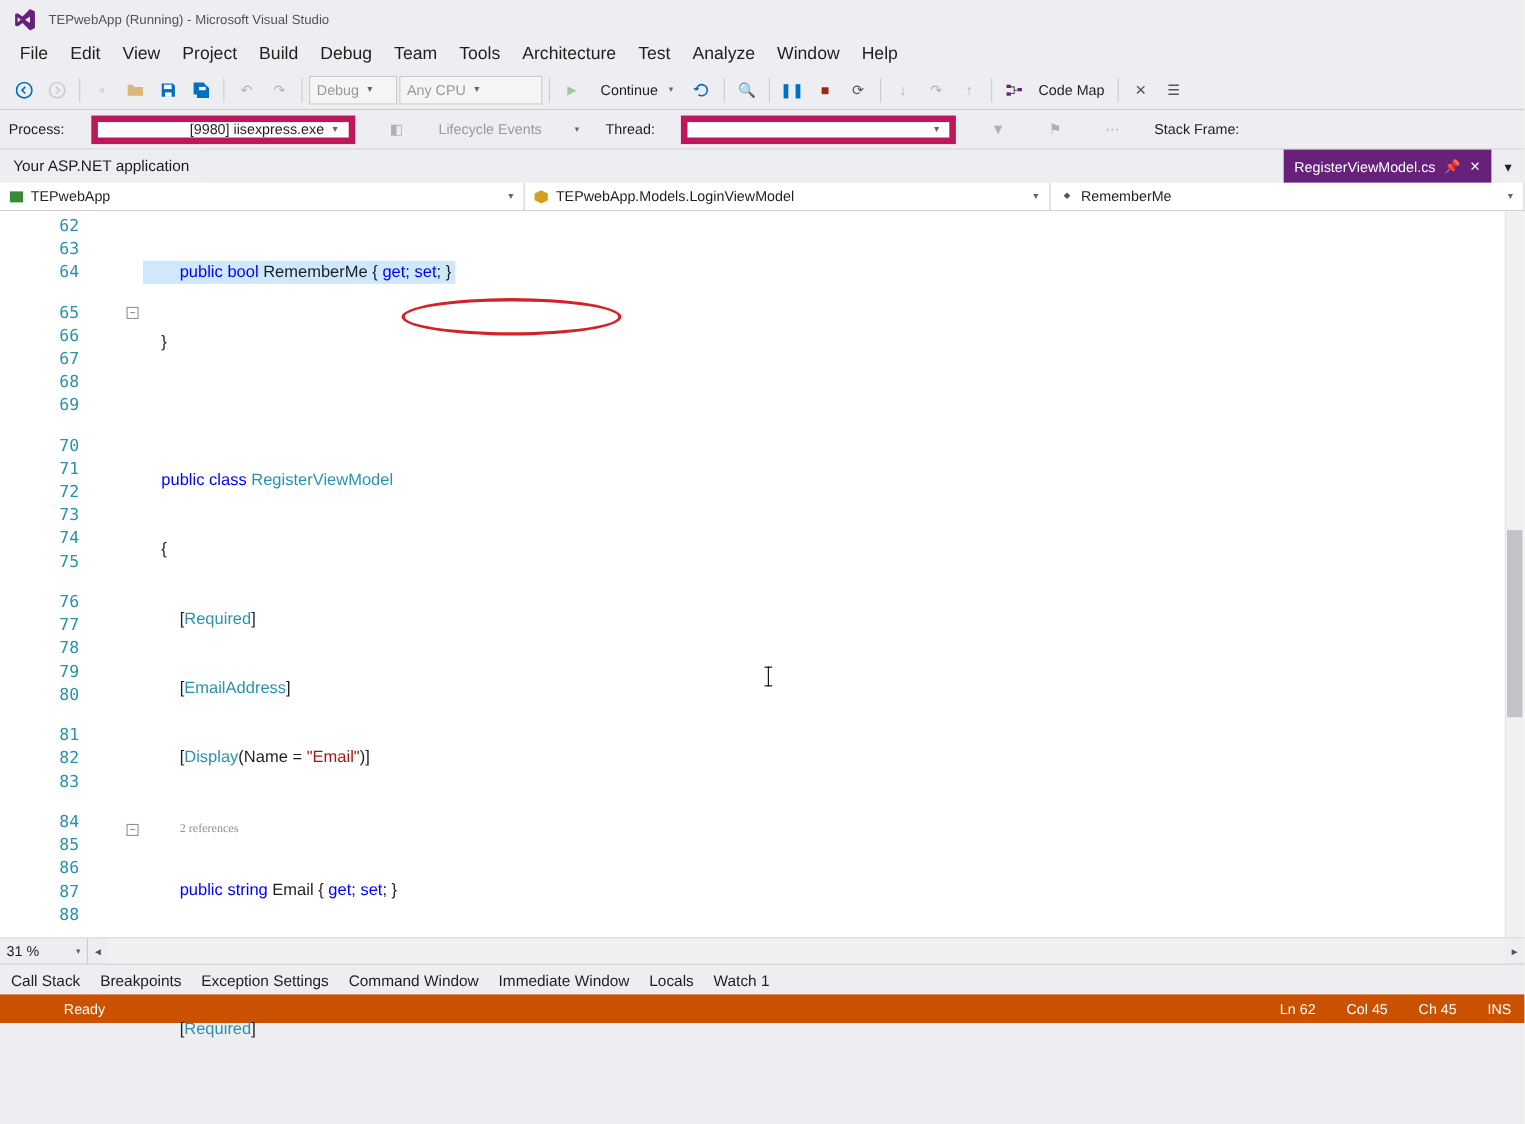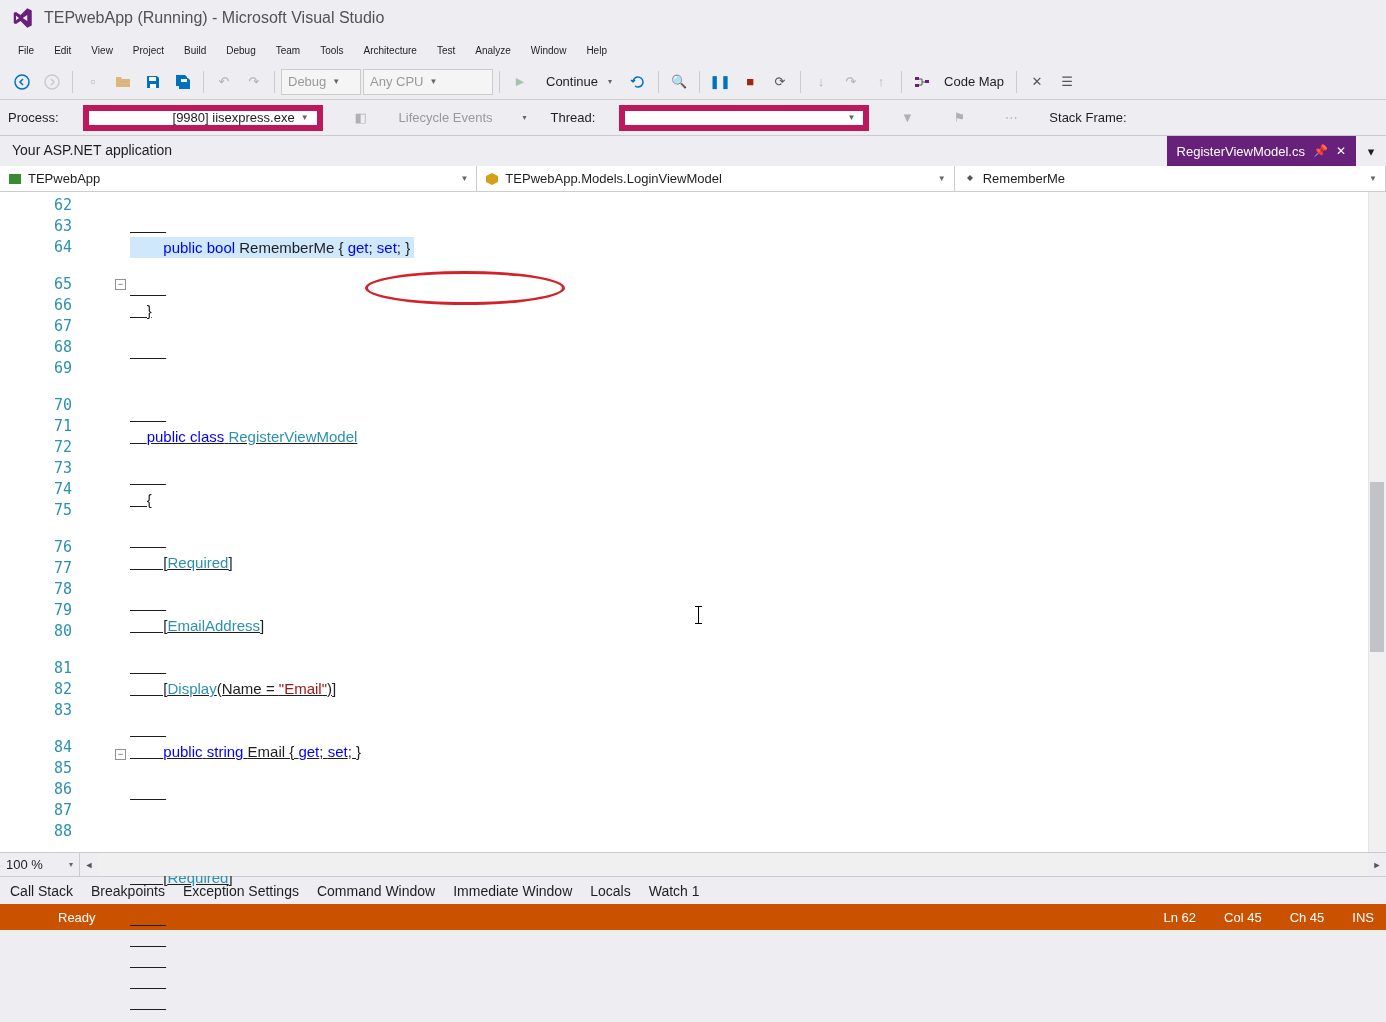--- a/index.html
+++ b/index.html
@@ -1,24 +1,24 @@
 <!DOCTYPE html>
 <html><head>
 <meta charset="utf-8">
 <style>
 * { margin: 0; padding: 0; box-sizing: border-box; font-family: "Segoe UI", Tahoma, sans-serif; }
 body { background: #eeeef2; font-size: 13px; color: #1e1e1e; overflow: hidden; width: 1386px; height: 1022px; }
 
 .title-bar { height: 36px; display: flex; align-items: center; padding: 0 8px; background: #eeeef2; }
 .vs-logo { width: 28px; height: 28px; margin-right: 8px; display: flex; align-items: center; justify-content: center; }
 .vs-logo svg { width: 24px; height: 24px; }
-.title-text { color: #525252; font-size: 16px; }
+.title-text { color: #525252; font-size: 12px; }
 
 .menu-bar { height: 28px; display: flex; align-items: center; padding: 0 8px; background: #eeeef2; }
-.menu-item { padding: 4px 10px; color: #1e1e1e; font-size: 10px; cursor: pointer; }
+.menu-item { padding: 4px 10px; color: #1e1e1e; font-size: 16px; cursor: pointer; }
 
 .toolbar { height: 36px; display: flex; align-items: center; padding: 0 8px; background: #eeeef2; border-bottom: 1px solid #ccc; gap: 2px; }
 .toolbar-btn { width: 28px; height: 28px; display: flex; align-items: center; justify-content: center; cursor: pointer; color: #555; }
 .toolbar-btn.disabled { opacity: 0.4; cursor: default; }
 .toolbar-sep { width: 1px; height: 22px; background: #ccc; margin: 0 4px; }
 .toolbar-dropdown { height: 26px; border: 1px solid #ccc; background: #fff; padding: 0 6px; display: flex; align-items: center; font-size: 13px; cursor: pointer; position: relative; }
 .toolbar-dropdown.disabled { background: #f5f5f5; color: #999; }
 .dropdown-arrow { margin-left: 6px; font-size: 8px; color: #666; }
 .continue-btn { display: flex; align-items: center; gap: 4px; padding: 0 10px; height: 26px; cursor: pointer; color: #1e1e1e; }
 .play-icon { color: #388a34; font-size: 11px; }
@@ -39,21 +39,21 @@
 
 .nav-bar { height: 26px; display: flex; background: #fff; border-bottom: 1px solid #ccc; }
 .nav-section { flex: 1; display: flex; align-items: center; padding: 0 8px; border-right: 1px solid #ccc; gap: 6px; font-size: 13px; }
 .nav-icon { width: 14px; height: 14px; display: inline-flex; }
 
 .editor-area { display: flex; background: #fff; height: 660px; position: relative; }
 .gutter { width: 90px; background: #fff; border-right: 0; text-align: right; padding-top: 3px; }
 .gutter-line { height: 21px; line-height: 21px; padding-right: 18px; color: #2b91af; font-family: Consolas, monospace; font-size: 15px; position: relative; margin-left: 15px; }
 .fold-col { position: absolute; left: 115px; top: 3px; width: 14px; }
 .fold-mark { position: absolute; width: 11px; height: 11px; border: 1px solid #919191; background: #fff; font-size: 9px; line-height: 9px; text-align: center; color: #555; cursor: pointer; }
-.code-col { flex: 1; padding-top: 3px; padding-left: 40px; font-family: Consolas, monospace; font-size: 15px; line-height: 21px; white-space: pre; position: relative; text-decoration: underline; }
+.code-col { flex: 1; padding-top: 3px; padding-left: 40px; font-family: Consolas, monospace; font-size: 15px; line-height: 21px; white-space: pre; position: relative; }
 .code-line { height: 21px; position: relative; }
 .hl-line { background: #cfe8fc; display: inline-block; }
 .kw { color: #0000ff; }
 .type { color: #2b91af; }
 .str { color: #a31515; }
 .ref { color: #919191; font-size: 11px; font-family: "Segoe UI"; }
 .circle-annot { position: absolute; left: 275px; top: 79px; width: 200px; height: 34px; border: 3px solid #d2232a; border-radius: 50%; pointer-events: none; }
 .cursor-caret { position: absolute; left: 608px; top: 414px; width: 1px; height: 18px; background: #000; }
 .cursor-caret::before, .cursor-caret::after { content: ""; position: absolute; width: 7px; height: 1px; background: #000; left: -3px; }
 .cursor-caret::before { top: 0; }
@@ -288,20 +288,21 @@
 
   <div class="code-col">
     <div class="code-line"><span class="hl-line">        <span class="kw">public</span> <span class="kw">bool</span> <span>RememberMe</span><span> { </span><span class="kw">get</span><span>; </span><span class="kw">set</span><span>; }</span> </span></div>
     <div class="code-line">    }</div>
     <div class="code-line"></div>
     <div class="code-line">    <span class="kw">public</span> <span class="kw">class</span> <span class="type">RegisterViewModel</span></div>
     <div class="code-line">    {</div>
     <div class="code-line">        [<span class="type">Required</span>]</div>
     <div class="code-line">        [<span class="type">EmailAddress</span>]</div>
     <div class="code-line">        [<span class="type">Display</span><span>(Name = </span><span class="str">"Email"</span><span>)]</span></div>
+    <div class="code-line" style="height:16px">        <span class="ref">2 references</span></div>
     <div class="code-line">        <span class="kw">public</span> <span class="kw">string</span> <span>Email { </span><span class="kw">get</span><span>; </span><span class="kw">set</span><span>; }</span></div>
     <div class="code-line"></div>
     <div class="code-line">        [<span class="type">Required</span>]</div>
     
     
     
     
     
     
     
@@ -322,21 +323,21 @@
     <div class="cursor-caret"></div>
   </div>
 
   <div class="scroll-indicator">
     <div class="scroll-thumb" style="top:290px;height:170px"></div>
   </div>
 </div>
 
 <div class="zoom-bar">
   <div class="zoom-box">
-      <span>100 %</span>
+      <span>31 %</span>
       <span class="dropdown-arrow">▾</span>
     </div>
   <div class="hscroll-left">◄</div>
   <div class="hscroll">
       <div class="hscroll-track"></div>
     </div>
   <div class="hscroll-right">►</div>
 </div>
 
 <div class="bottom-tabs">

